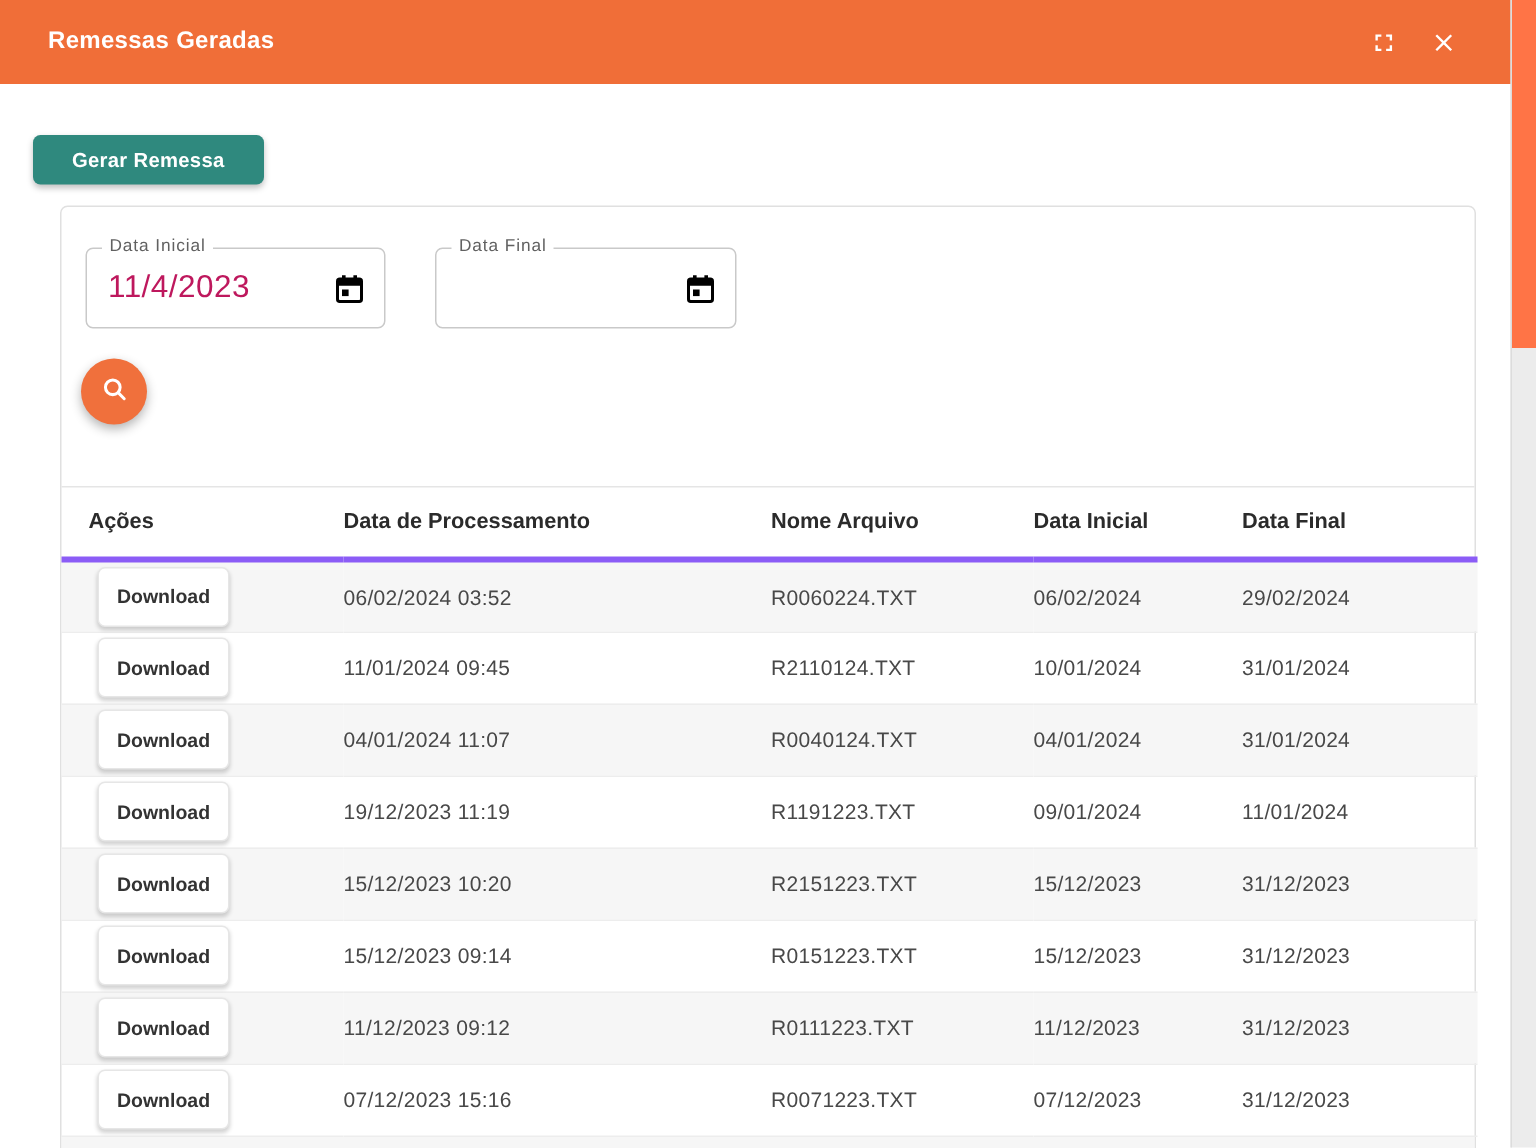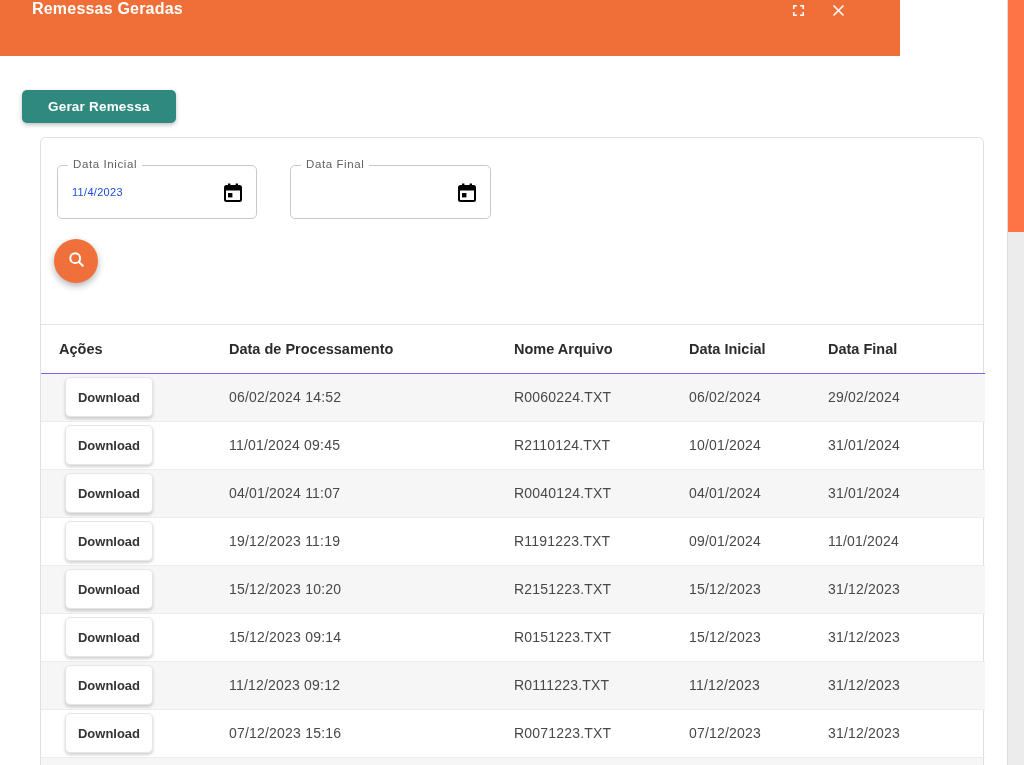--- a/index.html
+++ b/index.html
@@ -7,23 +7,23 @@
     --thumb-orange:#ff7446;
     --fab-orange:#f0703c;
     --teal:#2f897e;
     --stripe:#f6f6f6;
     --border:#e0e0e0;
   }
   *{margin:0;padding:0;box-sizing:border-box;}
   html,body{width:1024px;height:765px;overflow:hidden;background:#fff;
     font-family:"Liberation Sans", sans-serif;}
   .modal-header{
-    position:absolute;left:0;top:0;width:900px;height:56px;
+    position:absolute;left:0;top:0;width:1024px;height:56px;
     background:var(--header-orange);
-    display:flex;align-items:flex-start;justify-content:space-between;
+    display:flex;align-items:center;justify-content:space-between;
     padding:0 34px 0 32px;z-index:5;
   }
   .modal-title{color:#fff;font-size:16px;font-weight:700;letter-spacing:.2px;}
   .header-actions{display:flex;align-items:center;gap:20px;margin-right:18px;}
   .icon-btn{width:20px;height:20px;background:none;border:none;cursor:pointer;
     display:flex;align-items:center;justify-content:center;padding:0;}
   .icon-btn svg{display:block;}
   
   .scrollbar{position:absolute;right:0;top:0;width:17px;height:765px;
     background:#ececec;border-left:1px solid #dcdcdc;z-index:10;}
@@ -45,43 +45,43 @@
   .filter-section{position:relative;height:186px;}
   .date-field{
     position:absolute;width:200px;height:54px;border:1px solid #c9c9c9;
     border-radius:5px;background:#fff;cursor:text;
   }
   .date-field .floating-label{
     position:absolute;top:-8px;left:10px;background:#fff;padding:0 5px;
     font-size:11.5px;color:#616161;letter-spacing:.6px;
   }
   .date-field .field-value{
-    position:absolute;left:14px;top:0;line-height:52px;font-size:11px;
-    color:#1d4ed8;letter-spacing:.3px;
+    position:absolute;left:14px;top:0;line-height:52px;font-size:21px;
+    color:#be185d;letter-spacing:.3px;
   }
   .date-field .cal-btn{
     position:absolute;right:11px;top:15px;width:24px;height:24px;
     background:none;border:none;cursor:pointer;padding:0;
   }
   #field-inicial{left:16px;top:27px;}
   #field-final{left:249px;top:27px;width:201px;}
   .fab-search{
     position:absolute;left:13px;top:101px;width:44px;height:44px;
     border-radius:50%;background:var(--fab-orange);border:none;cursor:pointer;
     box-shadow:0 3px 7px rgba(0,0,0,.3);
     display:flex;align-items:center;justify-content:center;
   }
   
   .table-section{border-top:1px solid #e5e5e5;}
   table{width:100%;border-collapse:collapse;table-layout:fixed;}
   col.c1{width:188px;}col.c2{width:285px;}col.c3{width:175px;}
   col.c4{width:139px;}col.c5{width:157px;}
   th,td{padding:0;text-align:left;vertical-align:middle;height:48px;}
   th{font-size:14.5px;font-weight:700;color:#2b2b2b;
-     border-bottom:1px solid #8b5cf6;}
+     border-bottom:4px solid #8b5cf6;}
   td{font-size:14px;color:#484848;border-bottom:1px solid #ededed;
      letter-spacing:.2px;}
   th:first-child{padding-left:18px;}
   td:first-child{padding-left:24px;}
   tbody tr:nth-child(odd){background:var(--stripe);}
   .dl-btn{
     width:88px;height:40px;background:#fff;border:1px solid #e6e6e6;
     border-radius:5px;font-size:13px;font-weight:700;color:#333;
     font-family:"Liberation Sans", sans-serif;cursor:pointer;
     box-shadow:0 2px 3px rgba(0,0,0,.18);
@@ -172,21 +172,21 @@
           <th>Ações</th>
           <th>Data de Processamento</th>
           <th>Nome Arquivo</th>
           <th>Data Inicial</th>
           <th>Data Final</th>
         </tr>
       </thead>
       <tbody>
           <tr>
     <td><button class="dl-btn">Download</button></td>
-    <td>06/02/2024 14:52</td>
+    <td>06/02/2024 03:52</td>
     <td>R0060224.TXT</td>
     <td>06/02/2024</td>
     <td>29/02/2024</td>
   </tr>
           <tr>
     <td><button class="dl-btn">Download</button></td>
     <td>11/01/2024 09:45</td>
     <td>R2110124.TXT</td>
     <td>10/01/2024</td>
     <td>31/01/2024</td>

